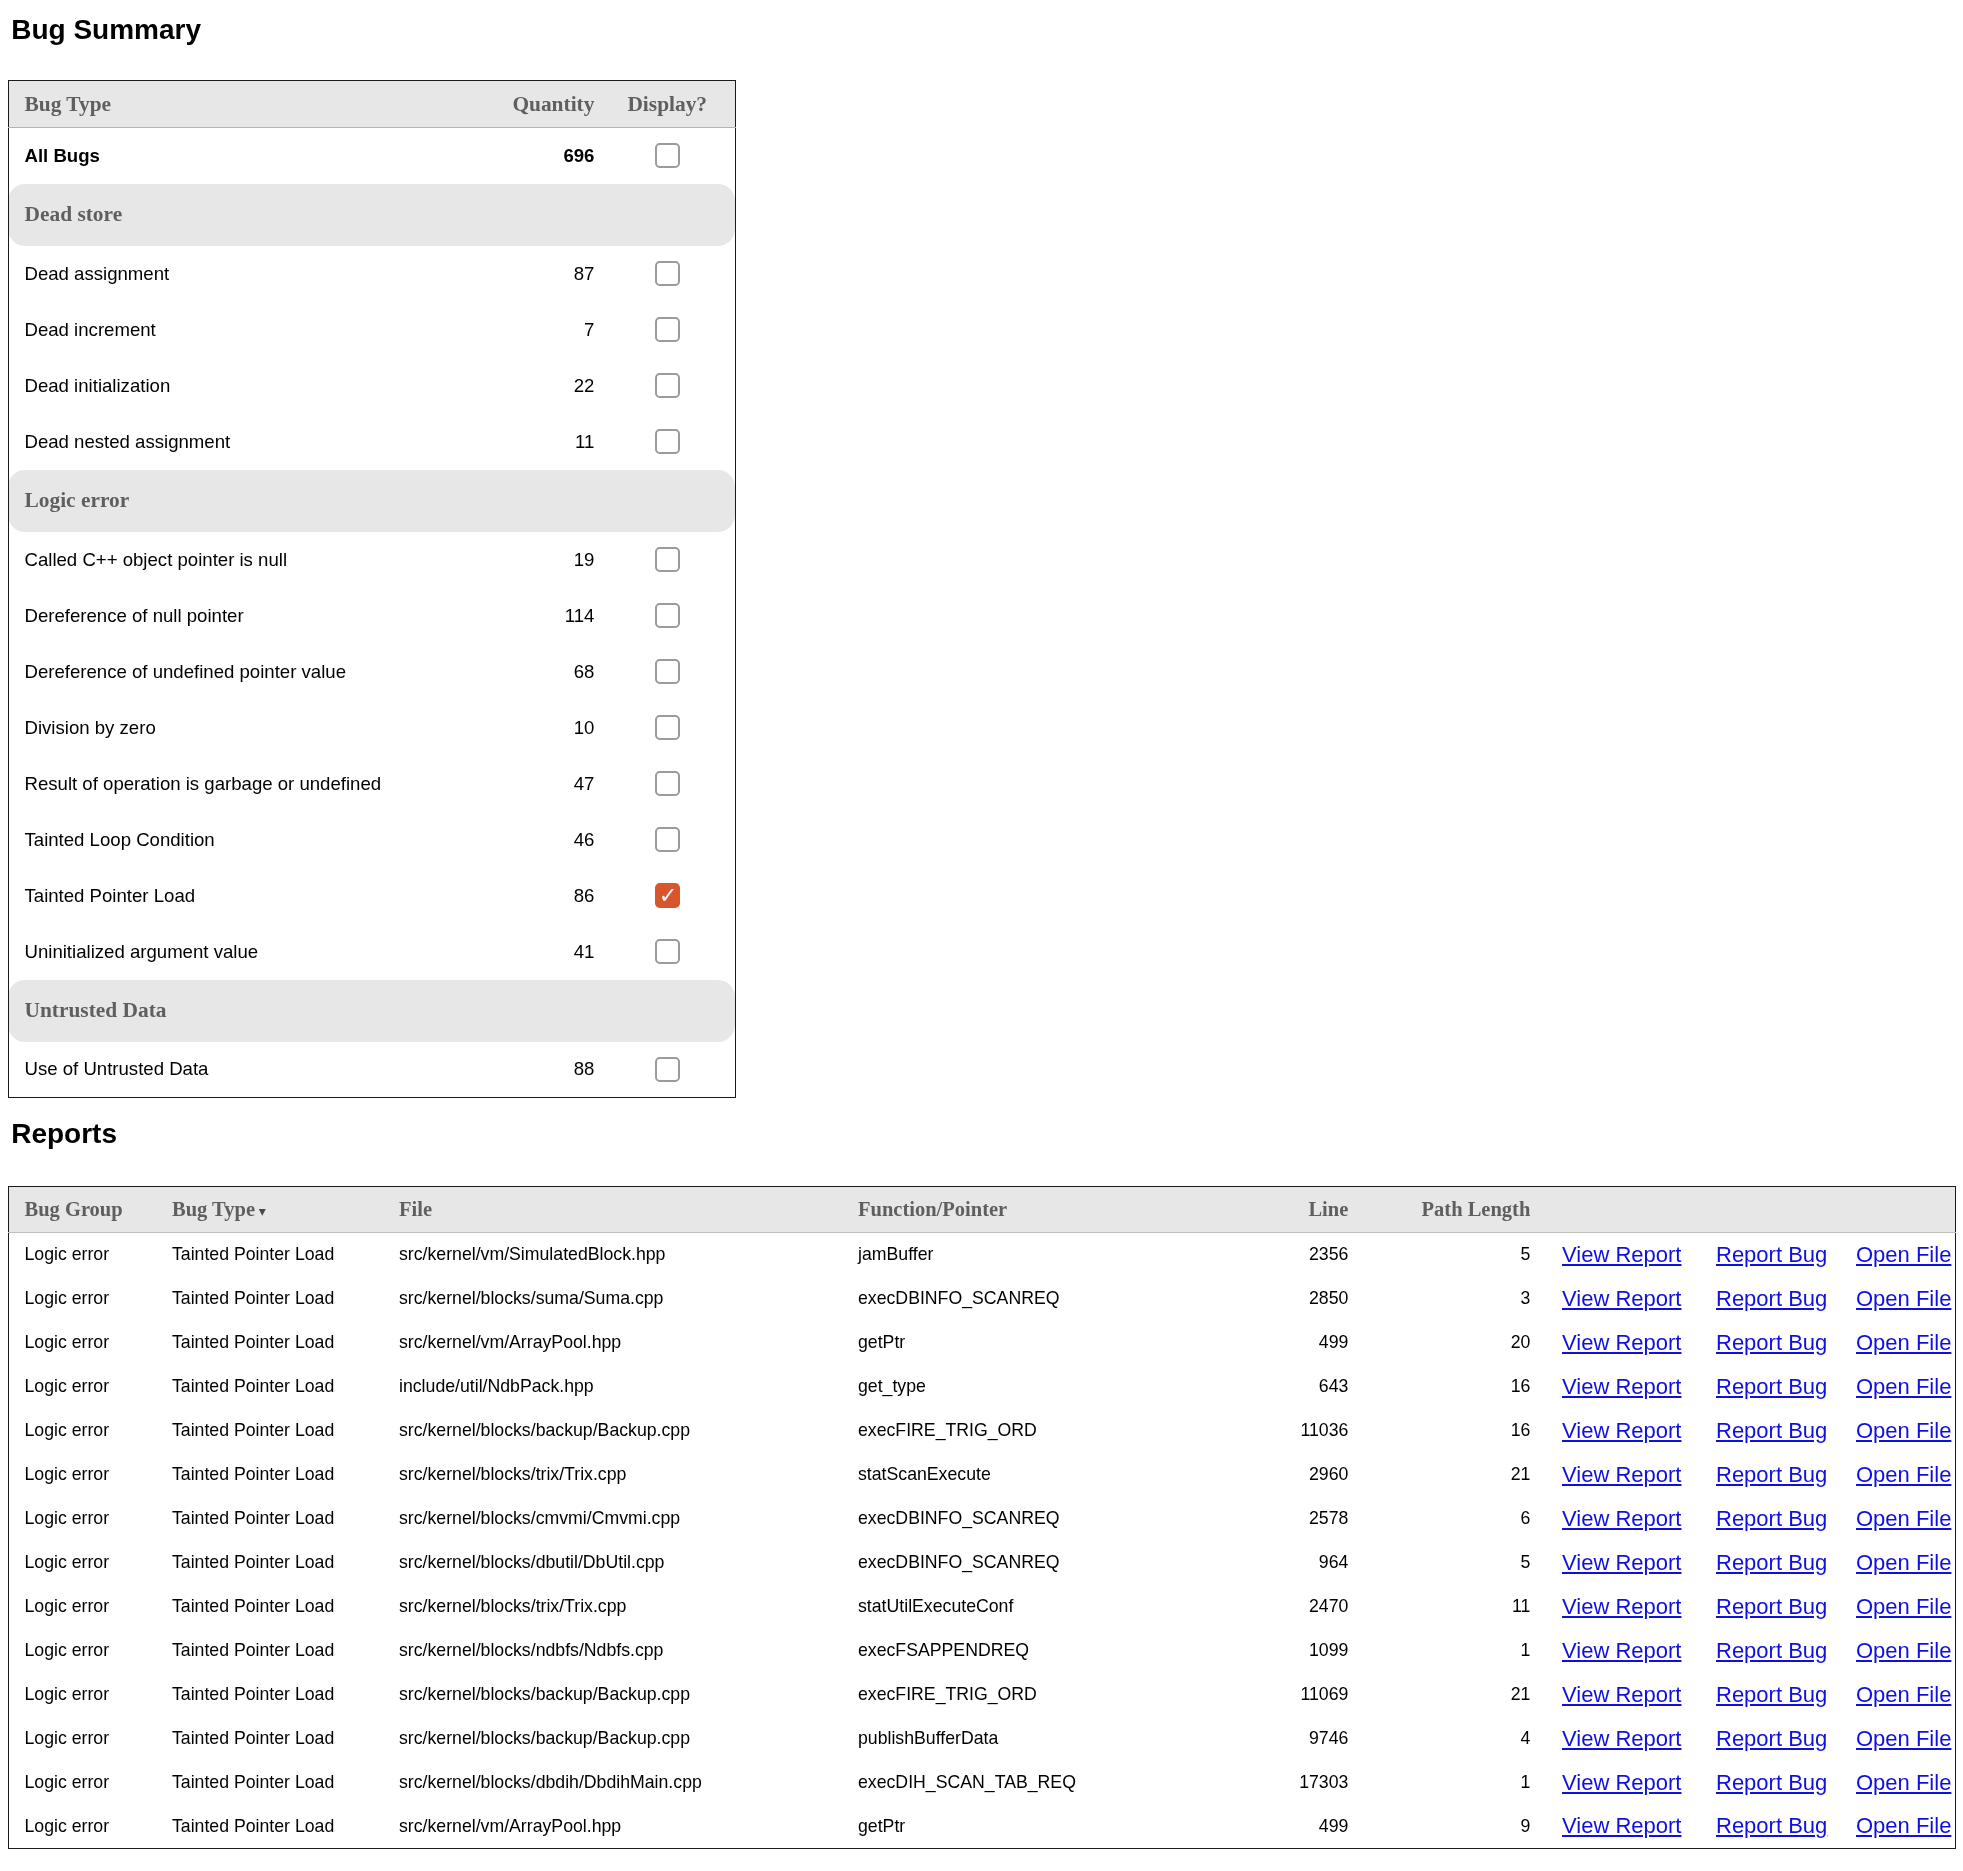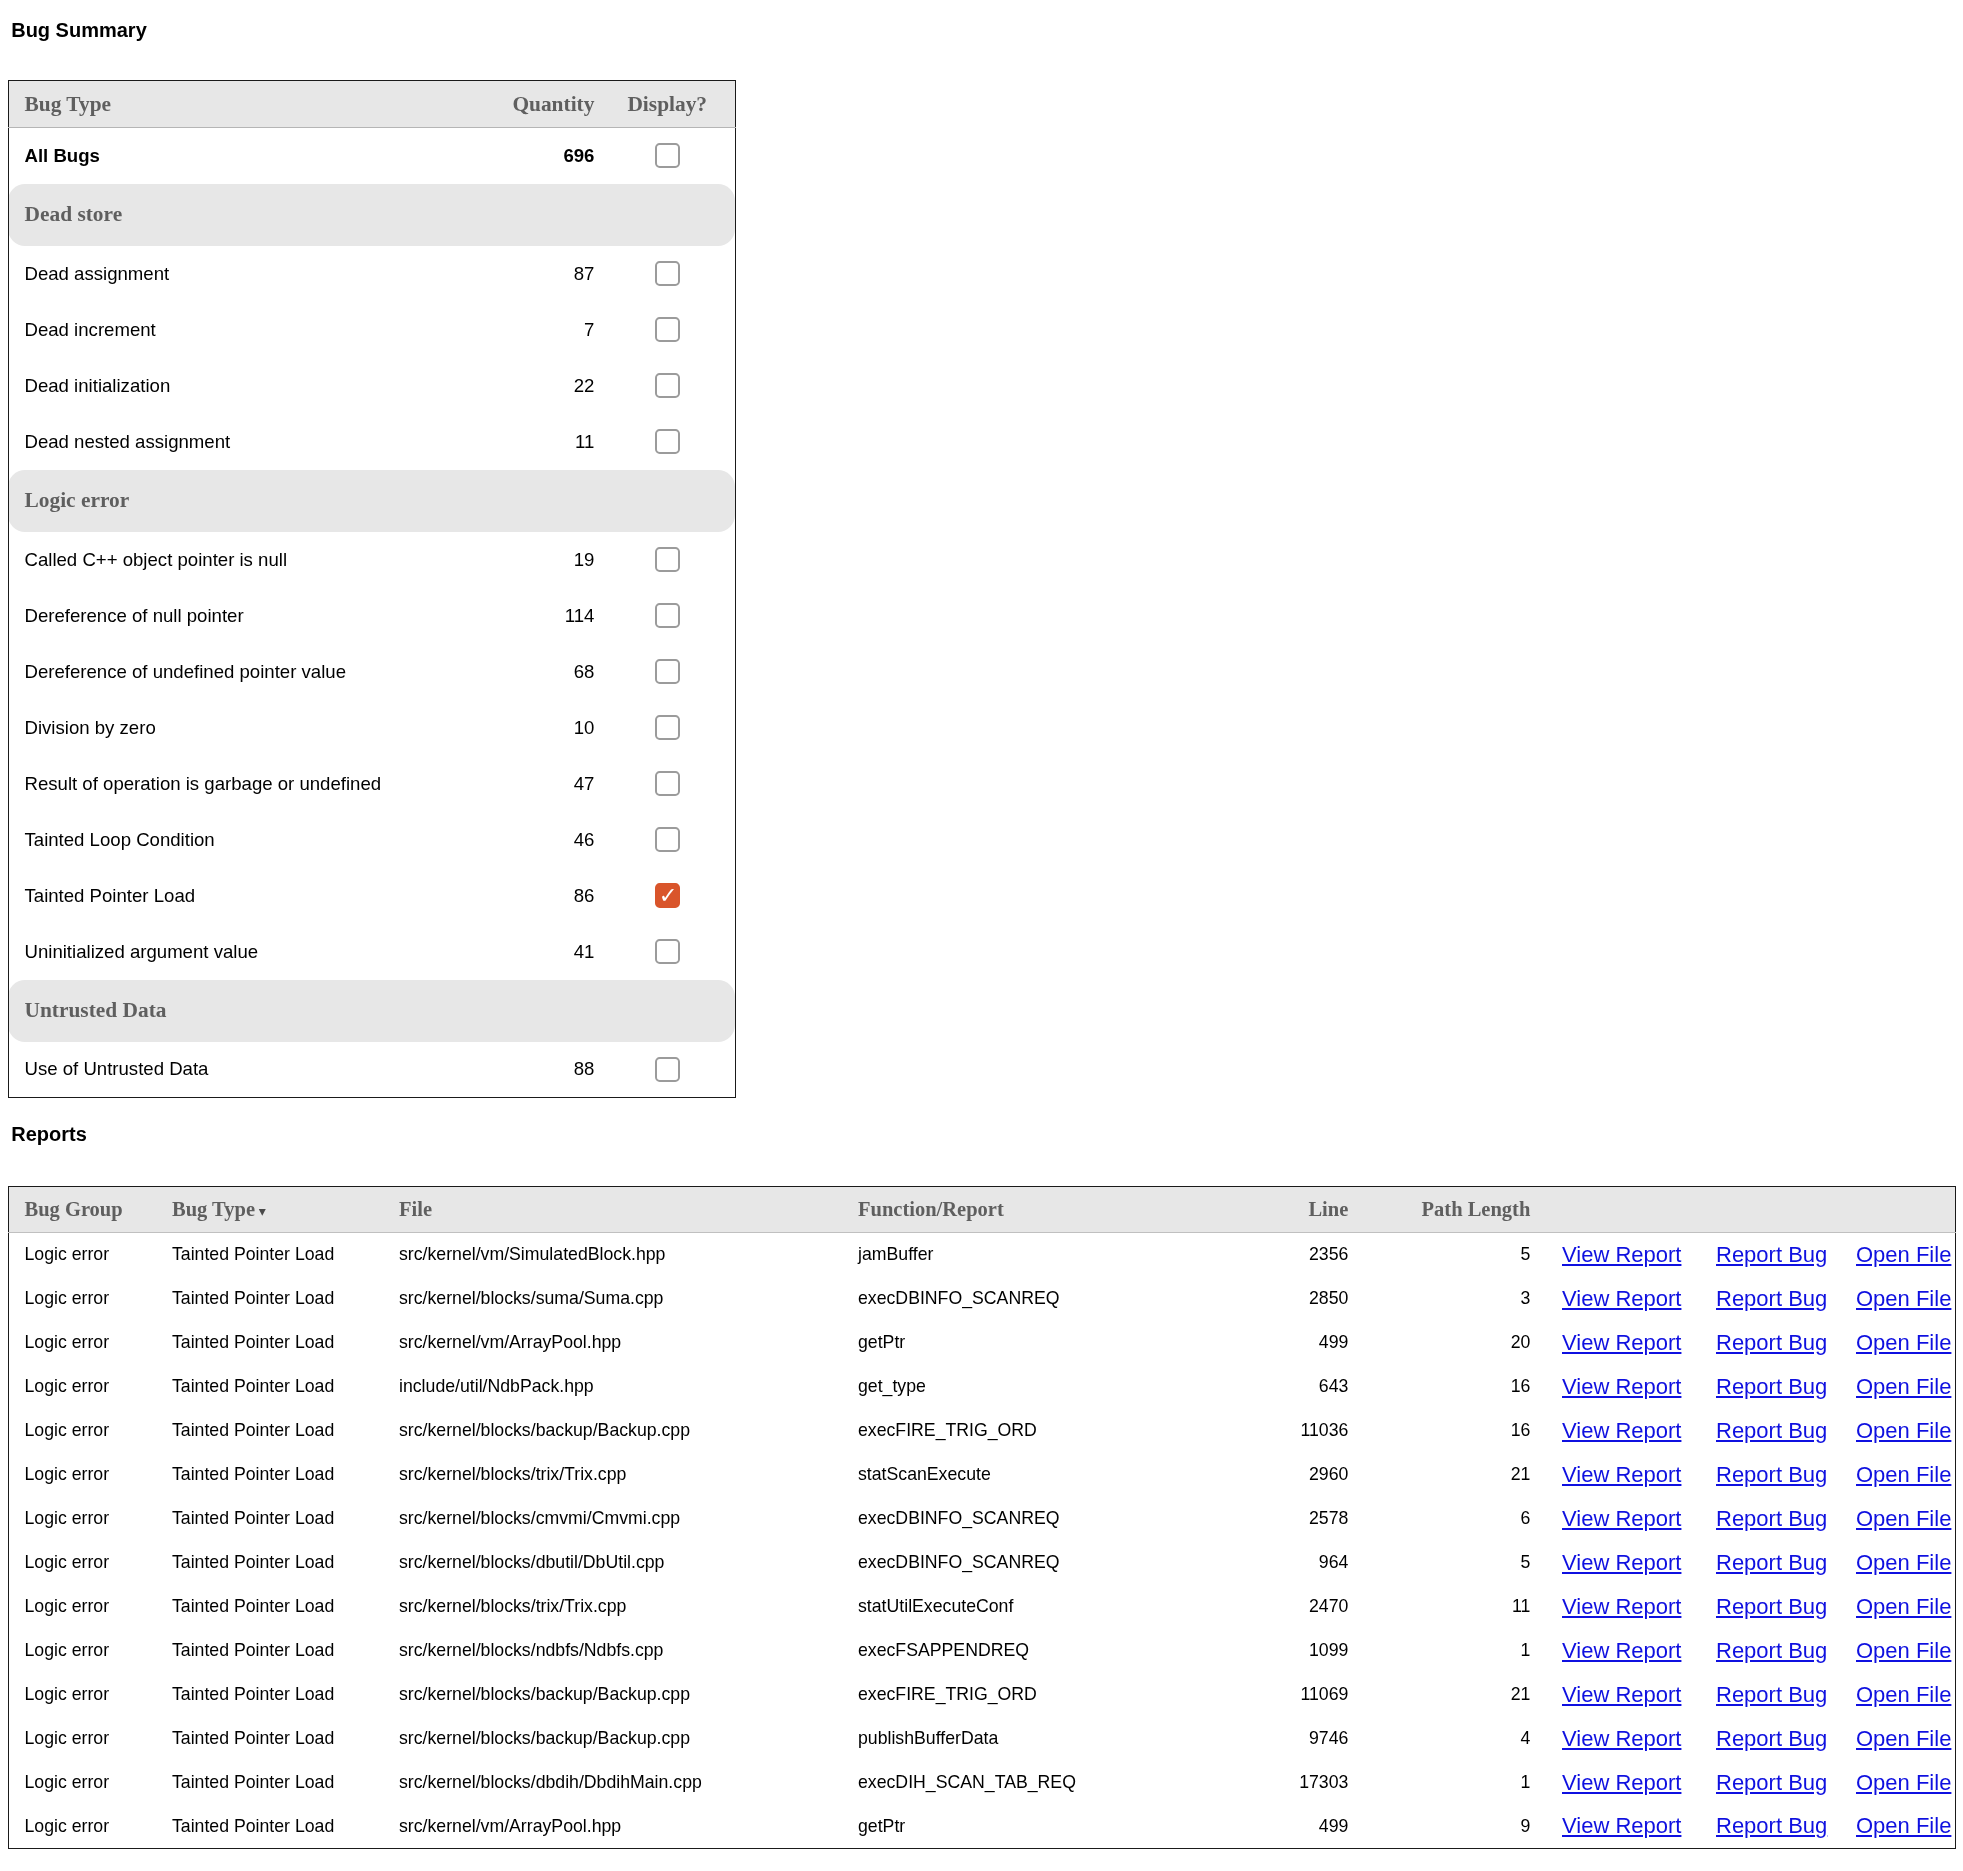--- a/index.html
+++ b/index.html
@@ -11,21 +11,21 @@
   }
   *{box-sizing:border-box;}
   html,body{margin:0;padding:0;}
   body{
     width:1963px;height:1872px;overflow:hidden;background:#ffffff;
     font-family:"Liberation Sans",sans-serif;color:#000;
   }
   .page{padding:15px 0 0 7.5px;}
   h2.section-heading{
     font-family:"Liberation Sans",sans-serif;
-    font-size:20px;line-height:30px;font-weight:bold;color:#000;
+    font-size:28px;line-height:30px;font-weight:bold;color:#000;
     margin:0 0 0 3.7px;
   }
   h2.reports-heading{margin-top:21px;}
 
   table{border-collapse:collapse;table-layout:fixed;}
 
   
   table.summary{
     width:727px;margin-top:35px;
     border:1.9px solid var(--border-dark);
@@ -273,21 +273,21 @@
         <th class="h-first">
           <span>Bug Group</span>
         </th>
         <th>
           <span>Bug Type</span><span class="sort-indicator">▾</span>
         </th>
         <th>
           <span>File</span>
         </th>
         <th>
-          <span>Function/Report</span>
+          <span>Function/Pointer</span>
         </th>
         <th class="num">
           <span>Line</span>
         </th>
         <th class="num">
           <span>Path Length</span>
         </th>
         <th></th>
         <th></th>
         <th></th>

